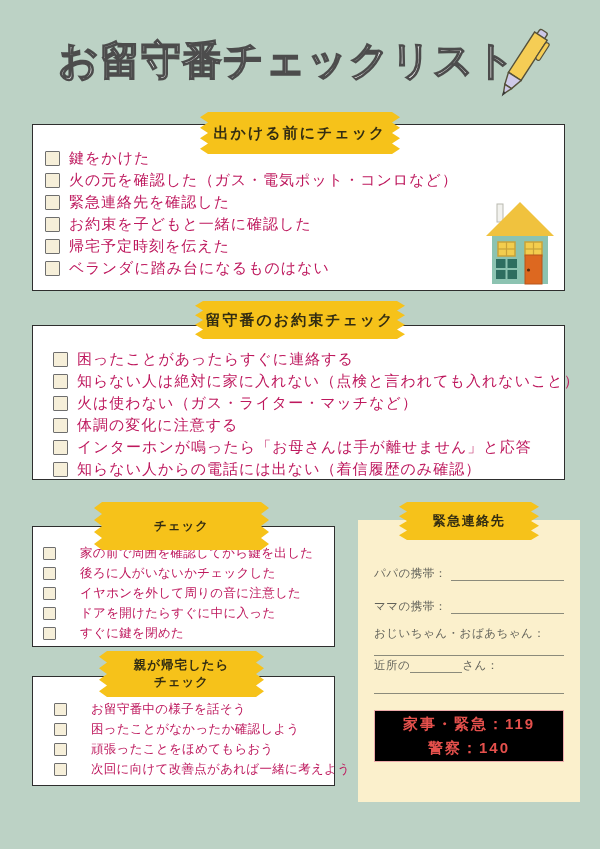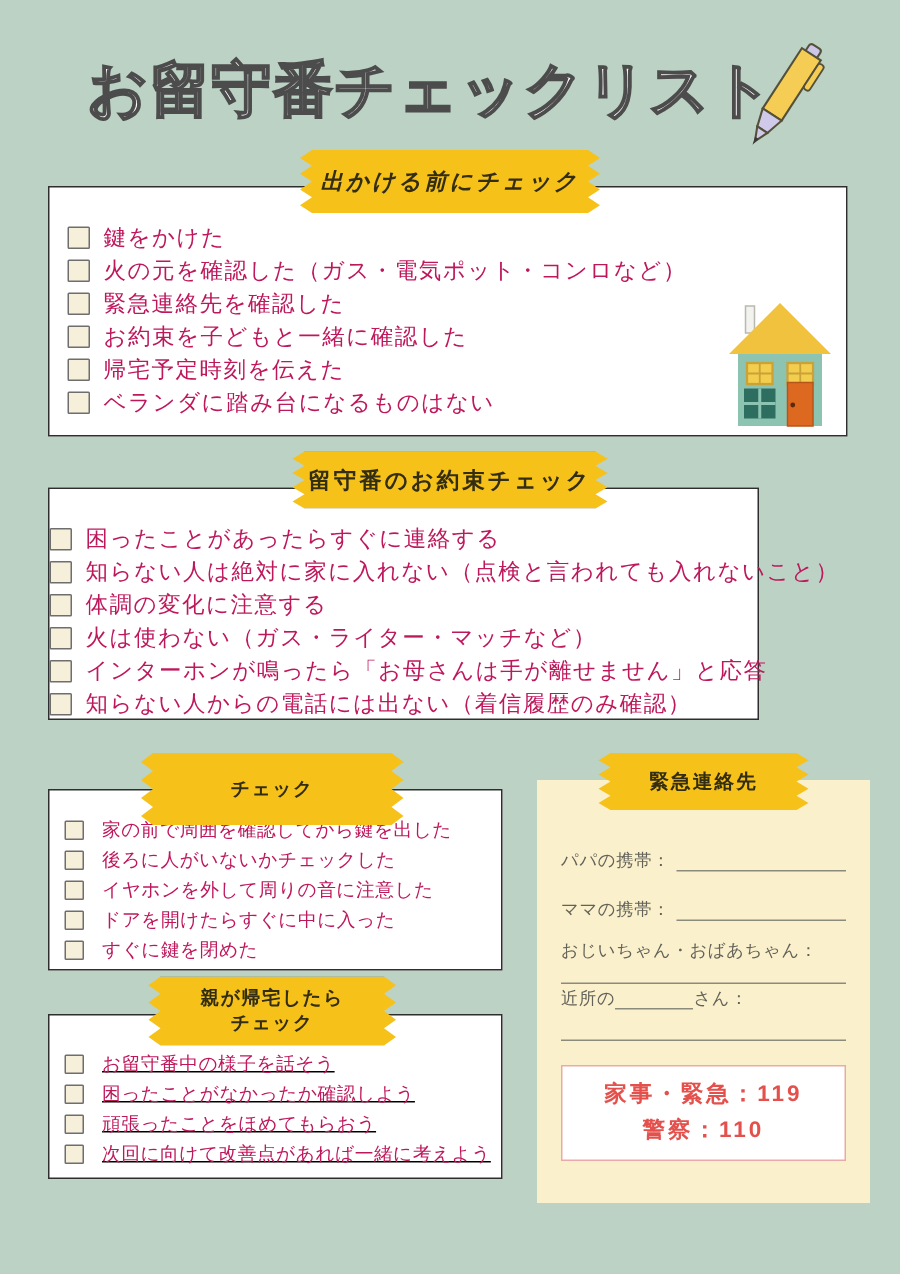--- a/index.html
+++ b/index.html
@@ -33,37 +33,37 @@
     clip-path:polygon(
       8px 0%, calc(100% - 8px) 0%,
       100% 12.5%, calc(100% - 8px) 25%, 100% 37.5%, calc(100% - 8px) 50%,
       100% 62.5%, calc(100% - 8px) 75%, 100% 87.5%, calc(100% - 8px) 100%,
       8px 100%,
       0% 87.5%, 8px 75%, 0% 62.5%, 8px 50%, 0% 37.5%, 8px 25%, 0% 12.5%
     );
   }
   .banner.big{font-size:15px;letter-spacing:2px;}
   .banner.small{font-size:12.5px;letter-spacing:1px;line-height:17px;}
-  .banner1{left:200px;top:100px;width:200px;height:42px;font-style:italic;}
+  .banner1{left:200px;top:112px;width:200px;height:42px;}
   .banner2{left:195px;top:301px;width:210px;height:38px;}
   .banner3{left:94px;top:502px;width:175px;height:48px;}
   .banner4{left:99px;top:651px;width:165px;height:46px;}
   .banner5{left:399px;top:502px;width:140px;height:38px;font-size:13px;letter-spacing:1.5px;}
   
   .box{
     position:absolute;background:#ffffff;border:1.5px solid #2e2e2e;
     box-sizing:border-box;z-index:1;
   }
   .box1{left:32px;top:124px;width:533px;height:167px;padding:22px 0 0 12px;}
-  .box2{left:32px;top:325px;width:474px;height:155px;padding:22px 0 0 0;}
+  .box2{left:32px;top:325px;width:533px;height:155px;padding:22px 0 0 20px;}
   .box3{left:32px;top:526px;width:303px;height:121px;padding:16px 0 0 10px;}
-  .box4{left:32px;top:676px;width:303px;height:110px;padding:22px 0 0 10px;text-decoration:underline;}
+  .box4{left:32px;top:676px;width:303px;height:110px;padding:22px 0 0 21px;}
   .box ul{list-style:none;margin:0;padding:0;}
   .box li{display:flex;align-items:center;gap:9px;height:22px;}
-  .box3 li,.box4 li{height:20px;gap:12px;}
+  .box3 li,.box4 li{height:20px;gap:24px;}
   .cb{
     width:15px;height:15px;flex:0 0 15px;
     background:#f6efd9;border:1.4px solid #6e6e6e;border-radius:1px;
     box-sizing:border-box;
   }
   .box3 .cb,.box4 .cb{width:13px;height:13px;flex:0 0 13px;}
   .txt{
     font-size:15px;color:#be185d;letter-spacing:1px;white-space:nowrap;
   }
   .box3 .txt,.box4 .txt{font-size:12.5px;letter-spacing:0.3px;}
@@ -77,23 +77,23 @@
   .p-line{flex:1;border-bottom:1.5px solid #8b8b7b;margin-left:4px;}
   .p-fullline{border-bottom:1.5px solid #8b8b7b;height:2px;}
   .blank-inline{display:inline-block;width:52px;border-bottom:1.5px solid #8b8b7b;height:12px;}
   .r1{margin-top:44px;}
   .r2{margin-top:16px;}
   .r3{margin-top:10px;}
   .l1{margin-top:12px;}
   .r4{}
   .l2{margin-top:18px;}
   .hotbox{
-    margin-top:16px;height:64px;
-    background:#ffffff;border:1.5px solid #eba9a9;box-sizing:border-box;
-    display:flex;flex-direction:column;align-items:center;justify-content:center;
+    margin-top:16px;height:52px;
+    background:#000000;border:1.5px solid #eba9a9;box-sizing:border-box;
+    display:flex;flex-direction:column;align-items:center;justify-content:center;text-decoration:underline;
   }
   .hotline{
     font-size:15px;font-weight:bold;color:#e4504c;letter-spacing:2px;
     line-height:24px;white-space:nowrap;
   }
   
   .house{position:absolute;left:483px;top:200px;z-index:2;}
   .pen{position:absolute;left:476px;top:24px;z-index:2;}
 </style>
 </head>
@@ -175,25 +175,25 @@
       <li>
         <span class="cb"></span>
         <span class="txt">困ったことがあったらすぐに連絡する</span>
       </li>
       <li>
         <span class="cb"></span>
         <span class="txt">知らない人は絶対に家に入れない（点検と言われても入れないこと）</span>
       </li>
       <li>
         <span class="cb"></span>
+        <span class="txt">火は使わない（ガス・ライター・マッチなど）</span>
+      </li>
+      <li>
+        <span class="cb"></span>
         <span class="txt">体調の変化に注意する</span>
-      </li>
-      <li>
-        <span class="cb"></span>
-        <span class="txt">火は使わない（ガス・ライター・マッチなど）</span>
       </li>
       <li>
         <span class="cb"></span>
         <span class="txt">インターホンが鳴ったら「お母さんは手が離せません」と応答</span>
       </li>
       <li>
         <span class="cb"></span>
         <span class="txt">知らない人からの電話には出ない（着信履歴のみ確認）</span>
       </li>
     </ul>
@@ -269,17 +269,17 @@
     </div>
     <div class="p-fullline l1"></div>
     <div class="p-row r4">
       <span class="p-label">近所の</span>
       <span class="blank-inline"></span>
       <span class="p-label">さん：</span>
     </div>
     <div class="p-fullline l2"></div>
     <div class="hotbox">
       <div class="hotline">家事・緊急：119</div>
-      <div class="hotline">警察：110</div>
+      <div class="hotline">警察：140</div>
     </div>
   </div>
 
 </div>
 
 </body></html>

